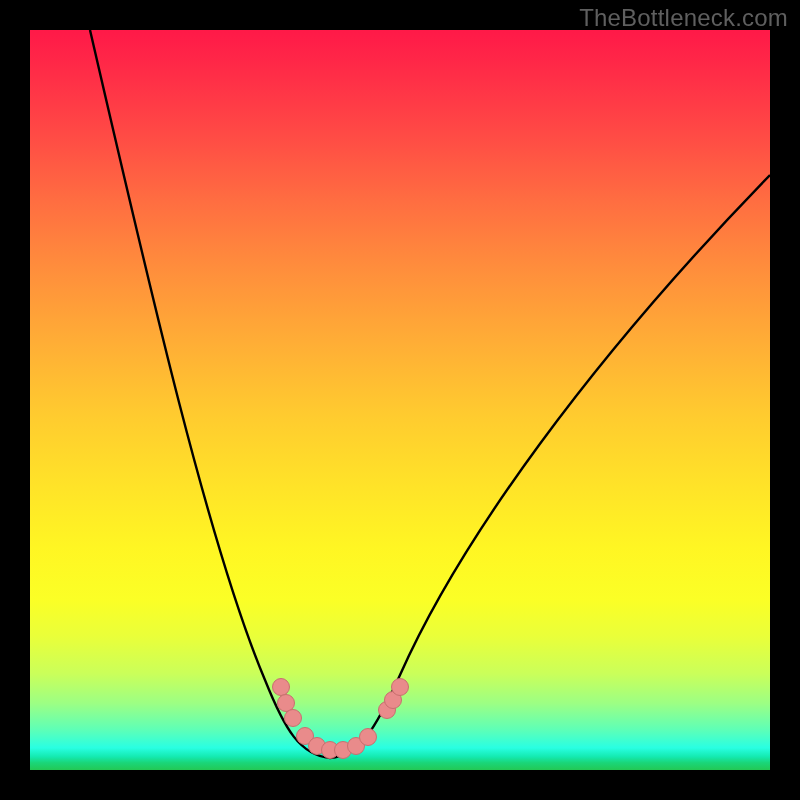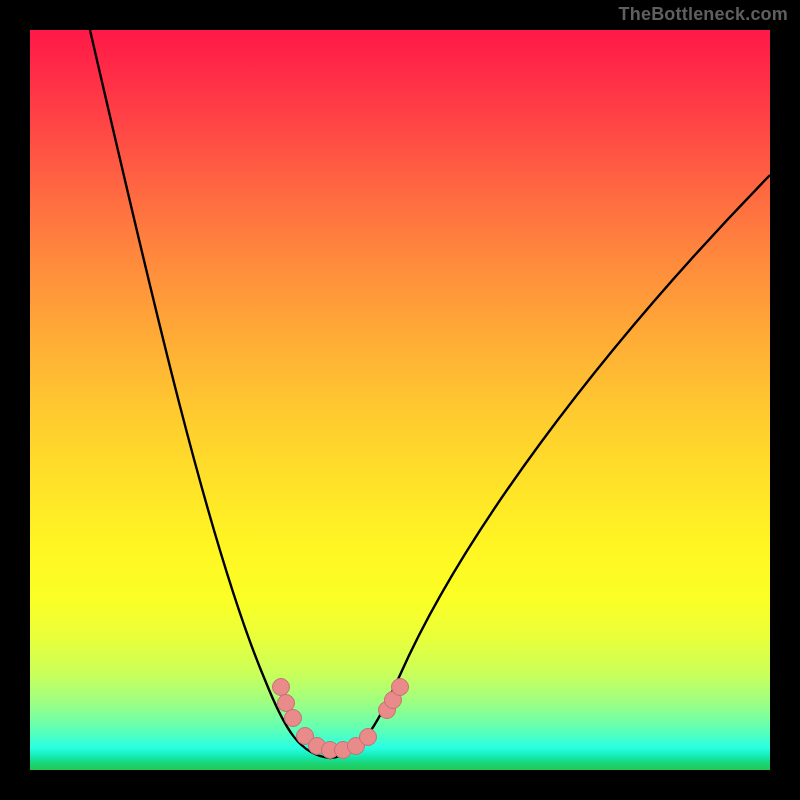--- a/index.html
+++ b/index.html
@@ -60,22 +60,22 @@
     top: 0;
     left: 0;
     width: 740px;
     height: 740px;
   }
   .watermark {
     position: absolute;
     top: 4px;
     right: 12px;
     color: #5f5f5f;
-    font-size: 18px;
-    font-weight: 700;
+    font-size: 24px;
+    font-weight: 400;
     letter-spacing: 0.2px;
   }
 </style>
 </head>
 <body>
 
 <div class="frame">
   <div class="plot-area">
     <div class="gradient"></div>
     <svg class="curve-svg" viewBox="0 0 740 740">

